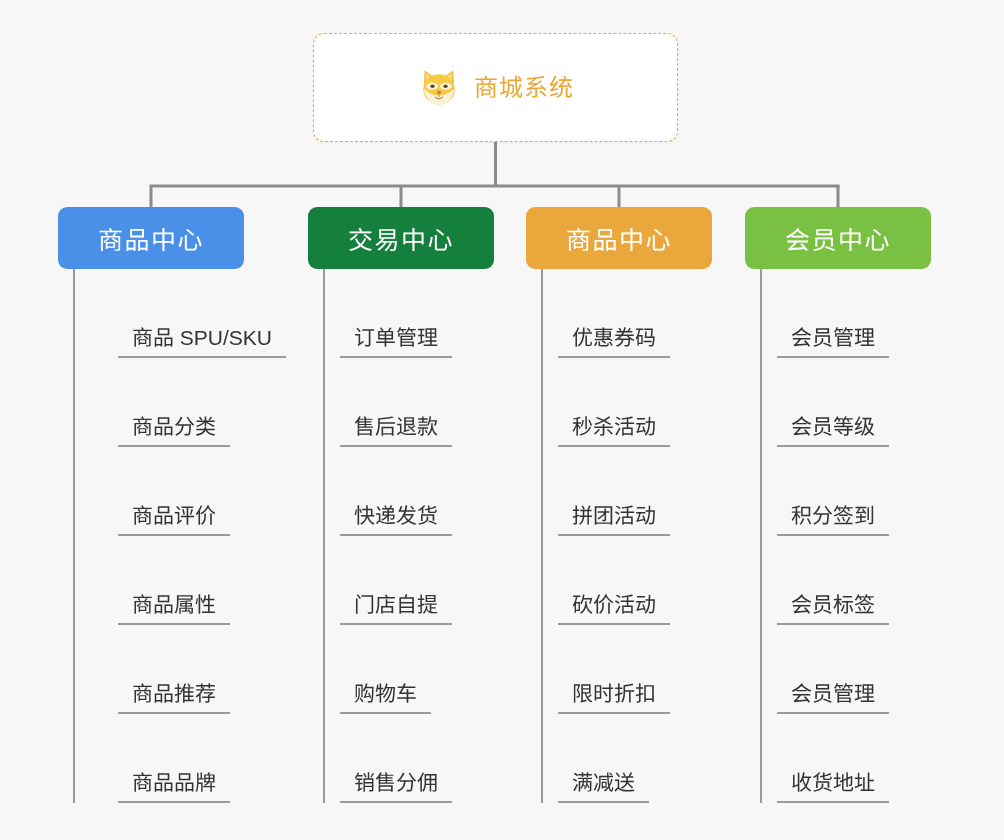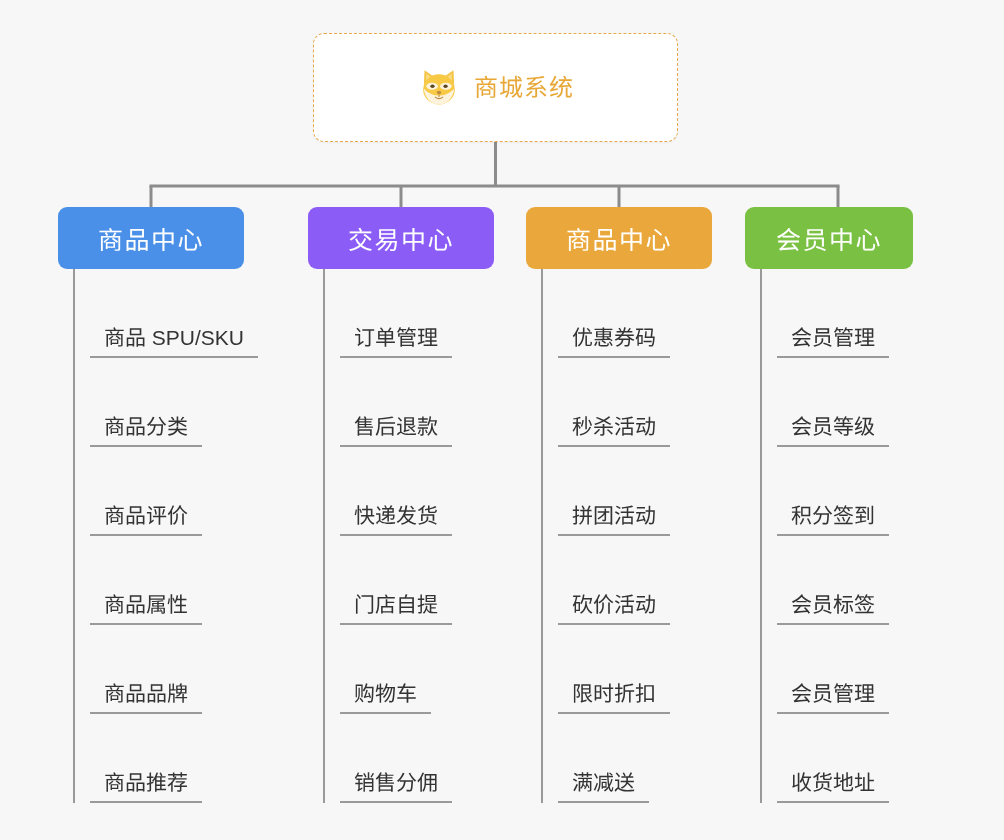--- a/index.html
+++ b/index.html
@@ -150,43 +150,43 @@
         <path d="M32 41.5 L32 45" stroke="#c08a3e" stroke-width="1.6" fill="none"></path>
         <path d="M26 45 Q32 50 38 45" stroke="#c08a3e" stroke-width="1.6" fill="none"></path>
       </svg>
       <div id="root-title">商城系统</div>
     </div>
   </div>
 
   <div id="columns-host">
       <div class="column" style="left: 58px; width: 186px;">
         <div class="cat-box" style="background: rgb(74, 144, 232); width: 186px;">商品中心</div>
-        <ul class="leaf-list" style="border-left-color: rgb(154, 154, 154);">
+        <ul class="leaf-list" style="border-left-color: rgb(154, 154, 154); padding-left: 28px;">
           <li class="leaf-item">
             <span class="leaf-label" style="border-bottom-color: rgb(154, 154, 154);">商品 SPU/SKU</span>
           </li>
           <li class="leaf-item">
             <span class="leaf-label" style="border-bottom-color: rgb(154, 154, 154); text-align: center;">商品分类</span>
           </li>
           <li class="leaf-item">
             <span class="leaf-label" style="border-bottom-color: rgb(154, 154, 154);">商品评价</span>
           </li>
           <li class="leaf-item">
             <span class="leaf-label" style="border-bottom-color: rgb(154, 154, 154);">商品属性</span>
           </li>
           <li class="leaf-item">
+            <span class="leaf-label" style="border-bottom-color: rgb(154, 154, 154);">商品推荐</span>
+          </li>
+          <li class="leaf-item">
             <span class="leaf-label" style="border-bottom-color: rgb(154, 154, 154);">商品品牌</span>
           </li>
-          <li class="leaf-item">
-            <span class="leaf-label" style="border-bottom-color: rgb(154, 154, 154);">商品推荐</span>
-          </li>
         </ul>
       </div>
       <div class="column" style="left: 308px; width: 186px;">
-        <div class="cat-box" style="background: #8b5cf6; width: 186px;">交易中心</div>
+        <div class="cat-box" style="background: #15803d; width: 186px;">交易中心</div>
         <ul class="leaf-list" style="border-left-color: rgb(154, 154, 154);">
           <li class="leaf-item">
             <span class="leaf-label" style="border-bottom-color: rgb(154, 154, 154);">订单管理</span>
           </li>
           <li class="leaf-item">
             <span class="leaf-label" style="border-bottom-color: rgb(154, 154, 154);">售后退款</span>
           </li>
           <li class="leaf-item">
             <span class="leaf-label" style="border-bottom-color: rgb(154, 154, 154);">快递发货</span>
           </li>
@@ -218,21 +218,21 @@
           </li>
           <li class="leaf-item">
             <span class="leaf-label" style="border-bottom-color: rgb(154, 154, 154);">限时折扣</span>
           </li>
           <li class="leaf-item">
             <span class="leaf-label" style="border-bottom-color: rgb(154, 154, 154);">满减送</span>
           </li>
         </ul>
       </div>
       <div class="column" style="left: 745px; width: 186px;">
-        <div class="cat-box" style="background: rgb(122, 193, 67); width: 168px;">会员中心</div>
+        <div class="cat-box" style="background: rgb(122, 193, 67); width: 186px;">会员中心</div>
         <ul class="leaf-list" style="border-left-color: rgb(154, 154, 154);">
           <li class="leaf-item">
             <span class="leaf-label" style="border-bottom-color: rgb(154, 154, 154);">会员管理</span>
           </li>
           <li class="leaf-item">
             <span class="leaf-label" style="border-bottom-color: rgb(154, 154, 154);">会员等级</span>
           </li>
           <li class="leaf-item">
             <span class="leaf-label" style="border-bottom-color: rgb(154, 154, 154);">积分签到</span>
           </li>

